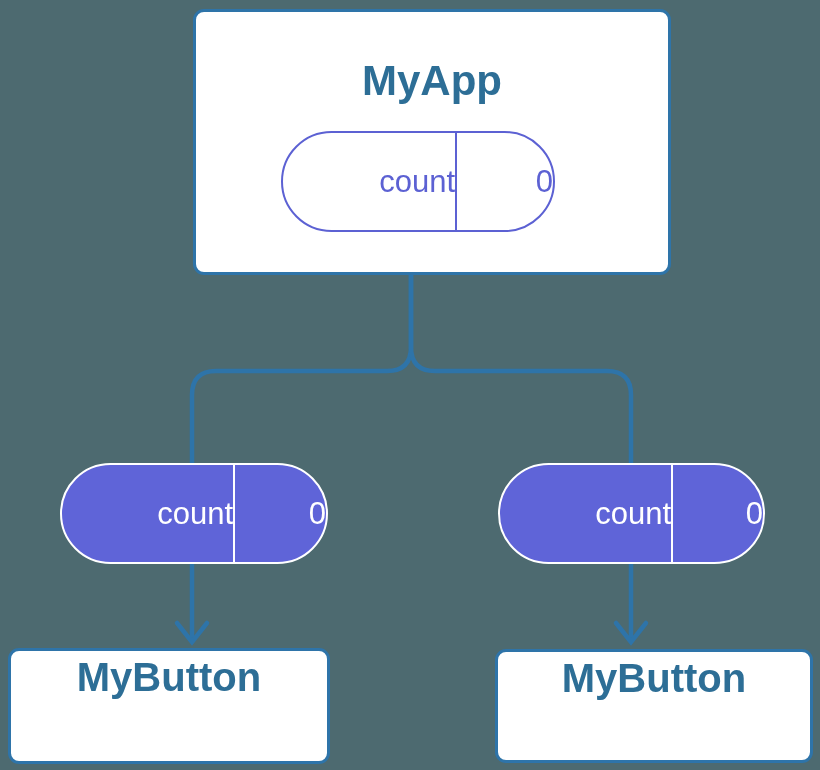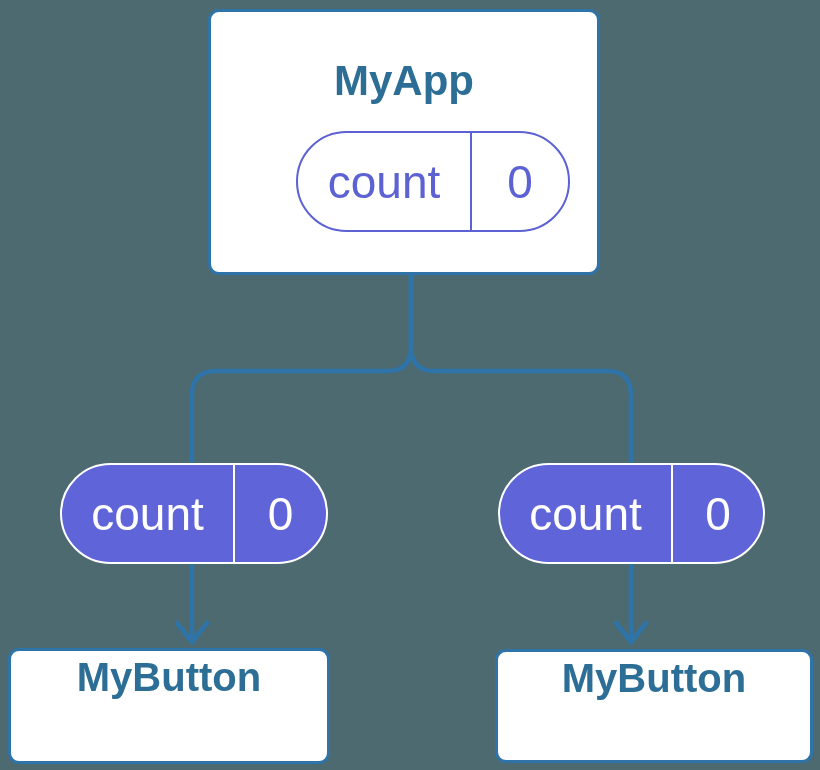--- a/index.html
+++ b/index.html
@@ -8,26 +8,26 @@
   }
   html,body{margin:0;padding:0;}
   body{font-family:"Liberation Sans","DejaVu Sans",sans-serif;}
   .canvas{position:relative;width:820px;height:770px;background:var(--bg);overflow:hidden;}
   .connectors{position:absolute;left:0;top:0;z-index:0;}
 
   .card{position:absolute;background:var(--card-bg);border:3px solid var(--blue);
         border-radius:11px;box-sizing:border-box;z-index:1;}
   .card-title{font-weight:700;color:var(--title);text-align:center;}
 
-  .root-card{left:193px;top:9px;width:392px;height:266px;margin-left:15px;}
+  .root-card{left:193px;top:9px;width:478px;height:266px;}
   .root-title{position:absolute;top:44px;left:0;width:100%;font-size:42px;line-height:1.2;}
 
   .pill{position:absolute;display:flex;box-sizing:border-box;border-radius:52px;z-index:2;}
-  .pill .cell{display:flex;align-items:center;justify-content:center;
-              font-size:46px;line-height:1;box-sizing:border-box;}
+  .pill .cell{display:flex;align-items:center;justify-content:flex-end;
+              font-size:31px;line-height:1;box-sizing:border-box;}
 
   .pill-outline{left:85px;top:119px;width:274px;height:101px;background:#ffffff;
                 border:2.5px solid var(--purple-line);color:var(--purple-line);}
   .pill-outline .cell-name{width:172px;}
   .pill-outline .cell-value{flex:1;border-left:2.5px solid var(--purple-line);}
 
   .pill-filled{width:268px;height:101px;background:var(--purple-fill);
                border:2.5px solid #ffffff;color:var(--pill-text);}
   .pill-filled .cell-name{width:171px;}
   .pill-filled .cell-value{flex:1;border-left:2.5px solid #ffffff;}

